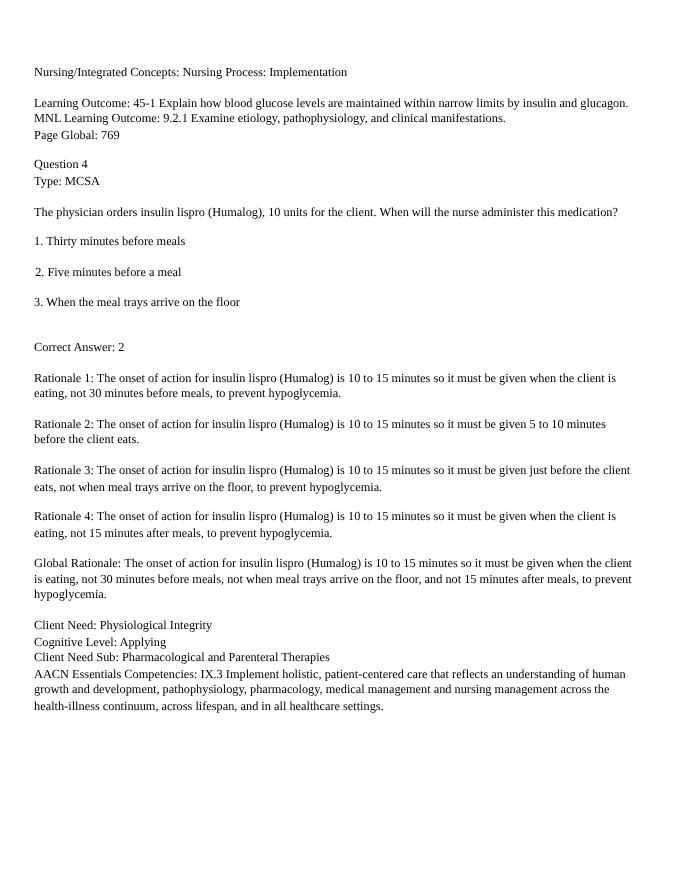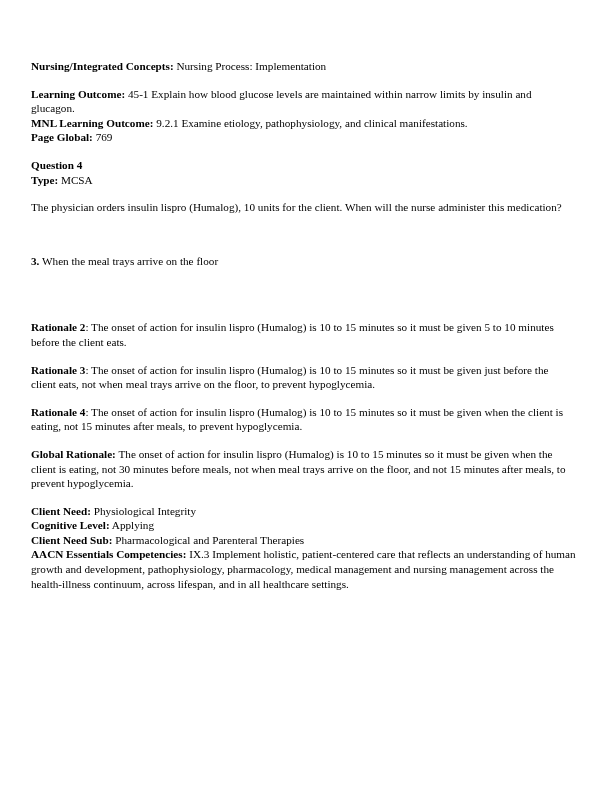--- a/index.html
+++ b/index.html
@@ -17,21 +17,21 @@
       color: #000000;
       line-height: 14.6px;
     }
     .page {
       position: absolute;
       left: 31px;
       top: 59px;
       width: 545px;
     }
     .blk { margin: 0; padding: 0; }
-    b { font-weight: bold; }
+    b { font-weight: normal; }
     .gap-s { height: 13px; }
     .gap-m { height: 13px; }
     .opt { margin-left: 0; }
     .opt.indent { padding-left: 1px; }
   </style>
 </head>
 <body>
 
 <div class="page">
 
@@ -64,33 +64,48 @@
     <b>Type:</b>
     <span>MCSA</span>
   </p>
 
   <div class="gap-m"></div>
 
   <p class="blk">The physician orders insulin lispro (Humalog), 10 units for the client. When will the nurse administer this medication?</p>
 
   <div class="gap-m"></div>
 
+  <p class="blk opt">
+    <b>1.</b>
+    <span>Thirty minutes before meals</span>
+  </p>
   <div class="gap-s"></div>
+  <p class="blk opt indent">
+    <b>2.</b>
+    <span>Five minutes before a meal</span>
+  </p>
   <div class="gap-s"></div>
   <p class="blk opt">
     <b>3.</b>
     <span>When the meal trays arrive on the floor</span>
   </p>
   <div class="gap-s"></div>
 
   <div class="gap-s"></div>
 
+  <p class="blk">
+    <b>Correct Answer:</b>
+    <span>2</span>
+  </p>
 
   <div class="gap-m"></div>
 
+  <p class="blk">
+    <b>Rationale 1</b><span>: The onset of action for insulin lispro (Humalog) is 10 to 15 minutes so it must be given when the client is eating, not 30 minutes before meals, to prevent hypoglycemia.</span>
+  </p>
   <div class="gap-m"></div>
   <p class="blk">
     <b>Rationale 2</b><span>: The onset of action for insulin lispro (Humalog) is 10 to 15 minutes so it must be given 5 to 10 minutes before the client eats.</span>
   </p>
   <div class="gap-m"></div>
   <p class="blk">
     <b>Rationale 3</b><span>: The onset of action for insulin lispro (Humalog) is 10 to 15 minutes so it must be given just before the client eats, not when meal trays arrive on the floor, to prevent hypoglycemia.</span>
   </p>
   <div class="gap-m"></div>
   <p class="blk">

